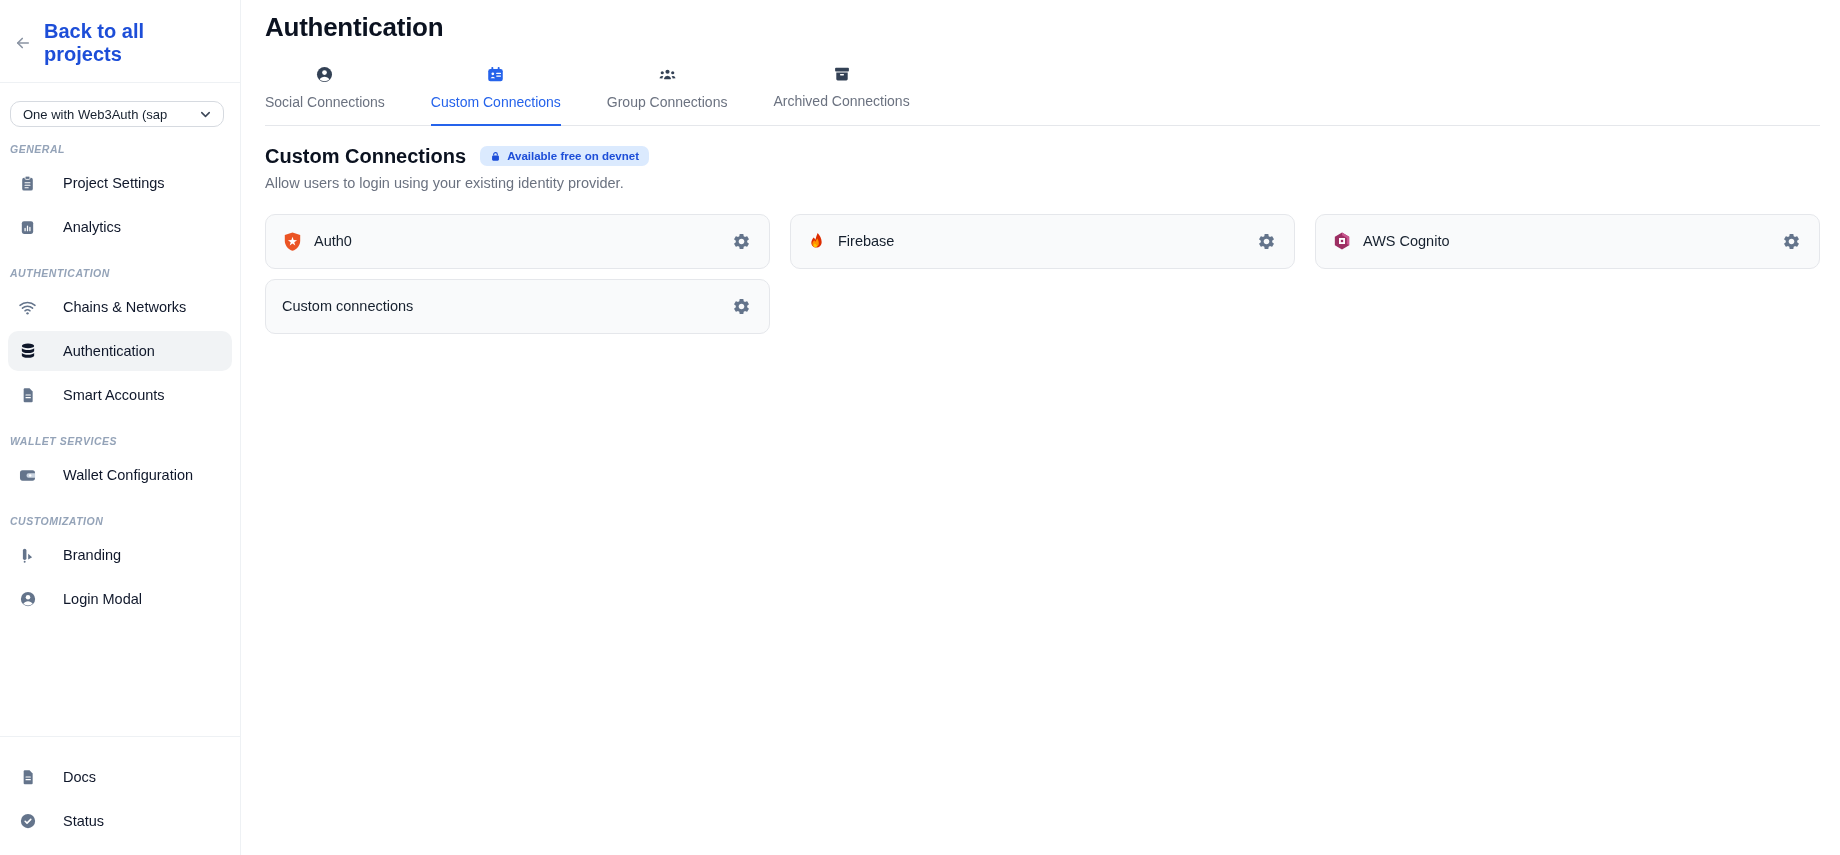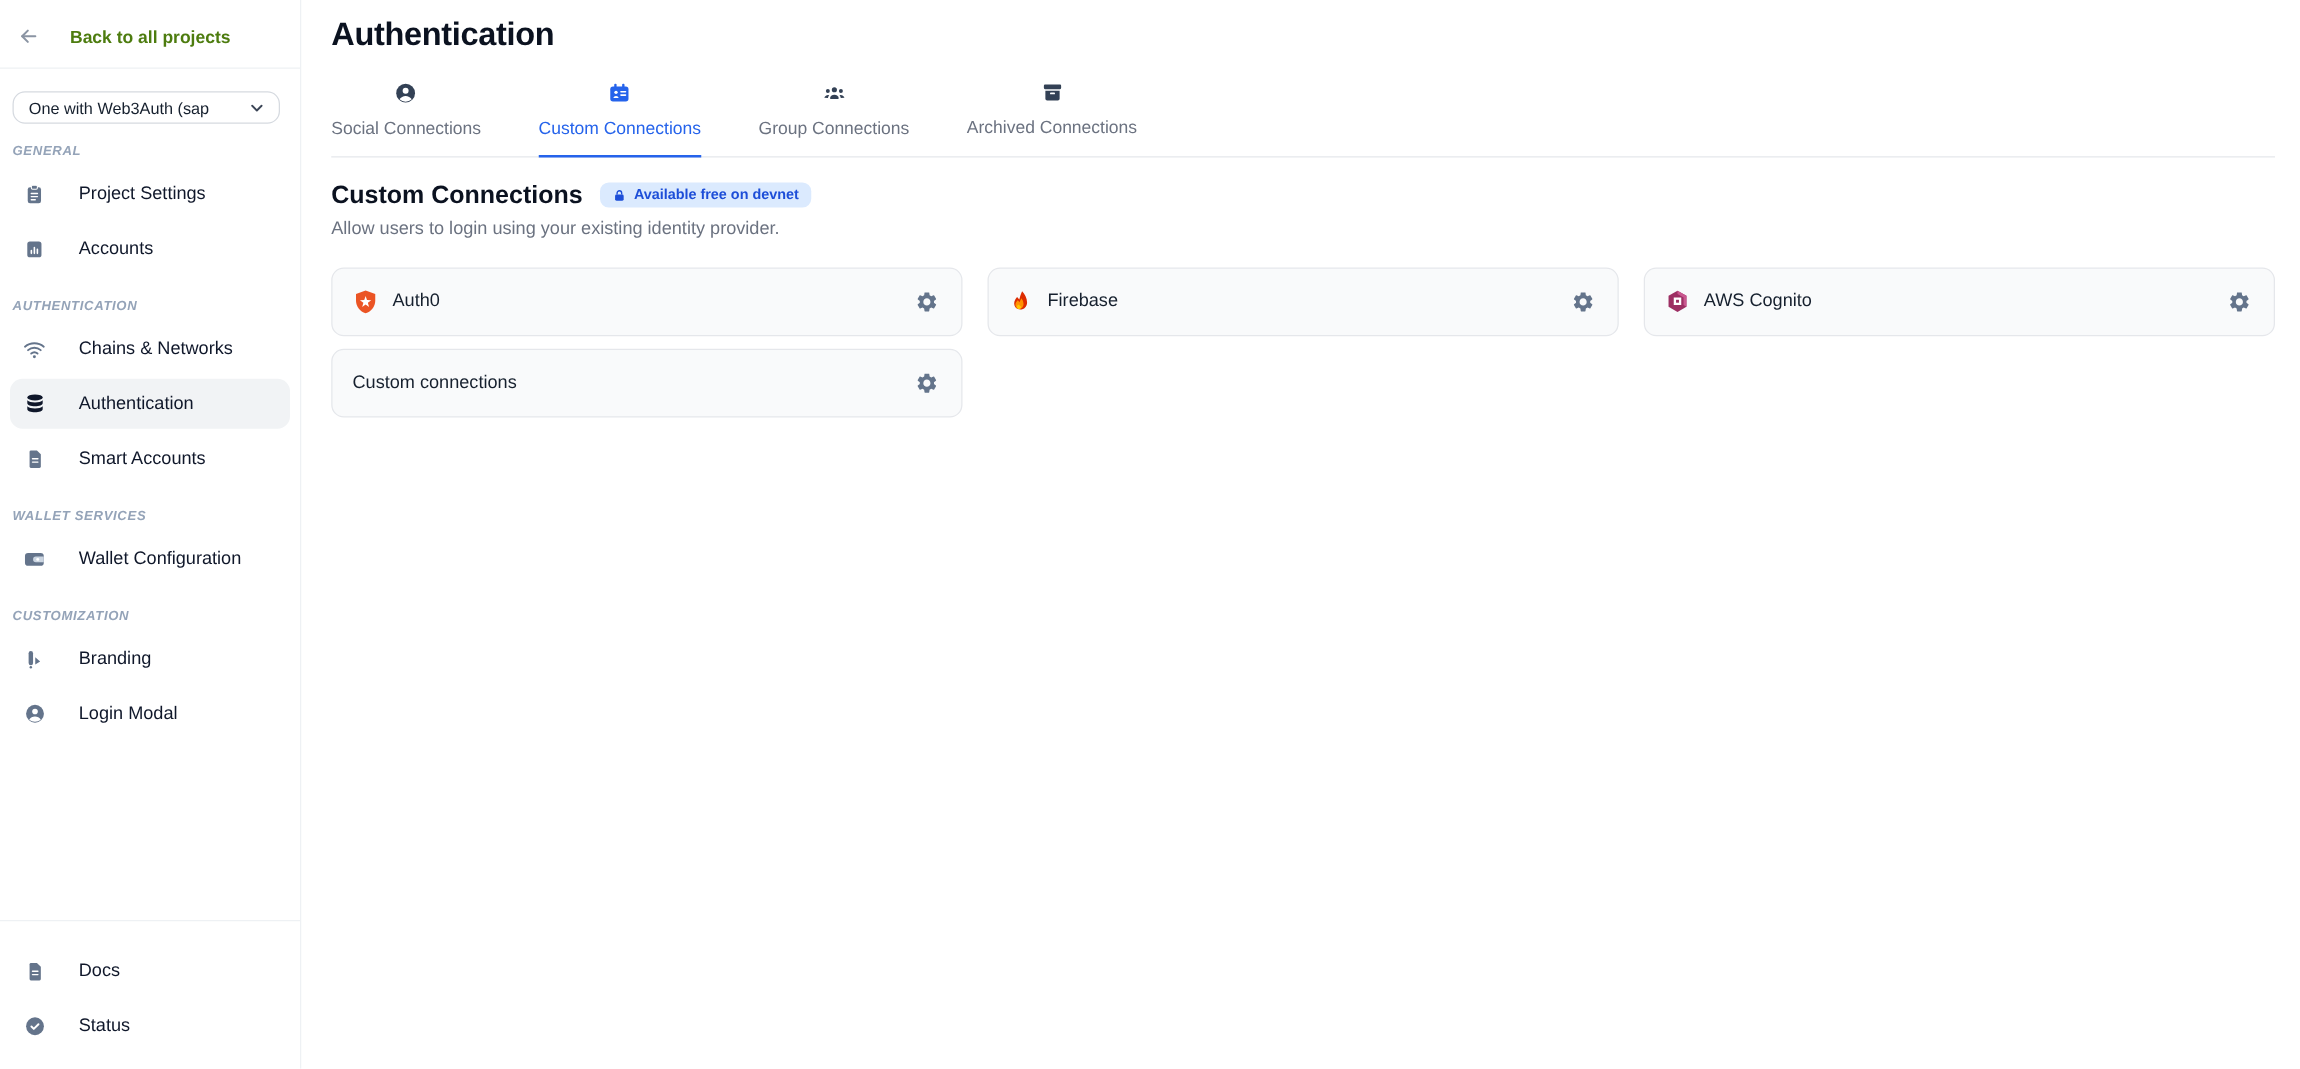--- a/index.html
+++ b/index.html
@@ -26,23 +26,23 @@
   svg{display:block;}
 
   
   .sidebar{
     width:241px;min-width:241px;height:100%;
     border-right:1px solid var(--border-light);
     display:flex;flex-direction:column;
     background:#fff;
   }
   .back-row{
-    display:flex;align-items:center;gap:24px;
+    display:flex;align-items:center;gap:12px;
     padding:20px 14px 16px 14px;
-    font-size:14px;font-weight:600;color:#4d7c0f;
+    font-size:20px;font-weight:600;color:#1d4ed8;
     cursor:pointer;
   }
   .back-row .icn{color:#8a94a3;}
   .sidebar-divider{border-bottom:1px solid var(--border-light);}
   .project-select{
     margin:18px 16px 0 10px;
     height:26px;border:1px solid #d6dae0;border-radius:10px;
     display:flex;align-items:center;gap:6px;
     padding:0 10px 0 12px;cursor:pointer;background:#fff;
   }
@@ -158,21 +158,21 @@
       <span class="nav-label">Project Settings</span>
     </div>
 
     <div class="nav-item">
       <span class="icn">
         <svg width="17" height="17" viewBox="0 0 24 24">
             <rect x="4" y="3" width="16" height="18" rx="3" fill="currentColor"></rect>
             <path d="M8.6 16.5v-3.2M12 16.5v-6.5M15.4 16.5v-4.6" stroke="#fff" stroke-width="1.8" stroke-linecap="round"></path>
           </svg>
       </span>
-      <span class="nav-label">Accounts</span>
+      <span class="nav-label">Analytics</span>
     </div>
 
     <div class="sec-label">AUTHENTICATION</div>
 
     <div class="nav-item">
       <span class="icn">
         <svg width="19" height="19" viewBox="0 0 24 24" fill="none" stroke="currentColor" stroke-width="1.9" stroke-linecap="round">
             <path d="M2.5 9.3a14.5 14.5 0 0 1 19 0"></path>
             <path d="M5.6 12.8a9.7 9.7 0 0 1 12.8 0"></path>
             <path d="M8.8 16.2a5 5 0 0 1 6.4 0"></path>

